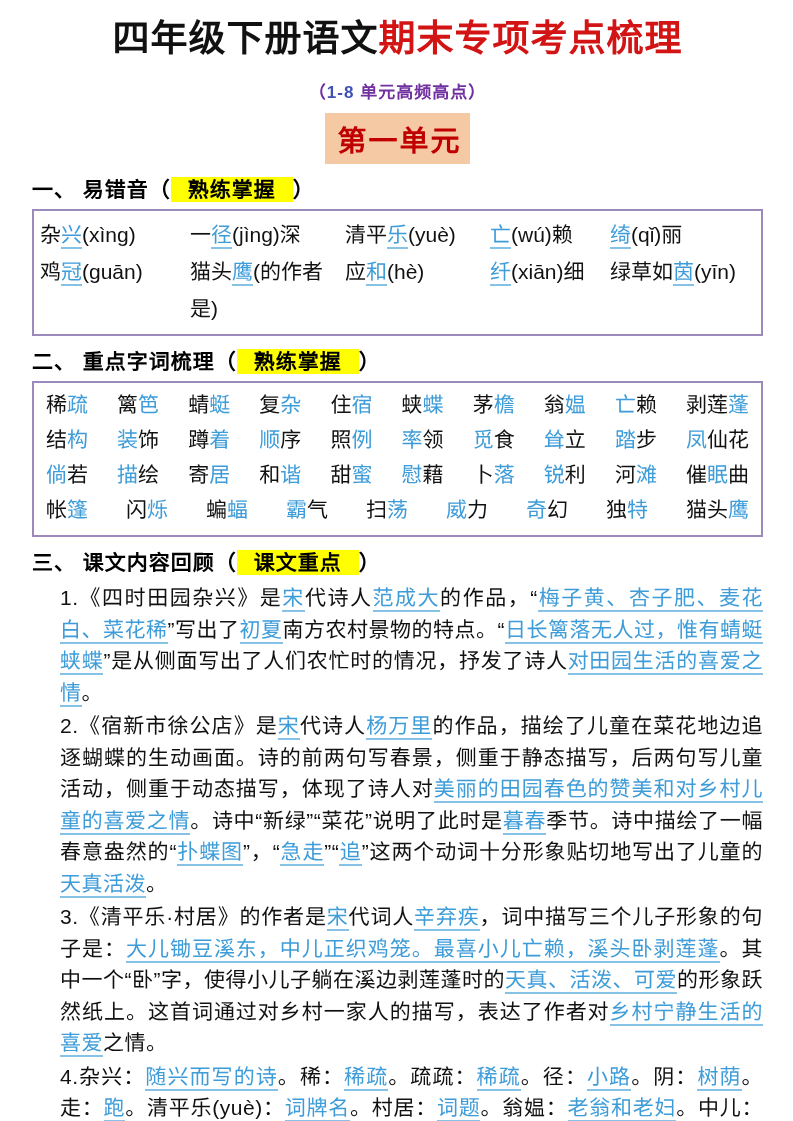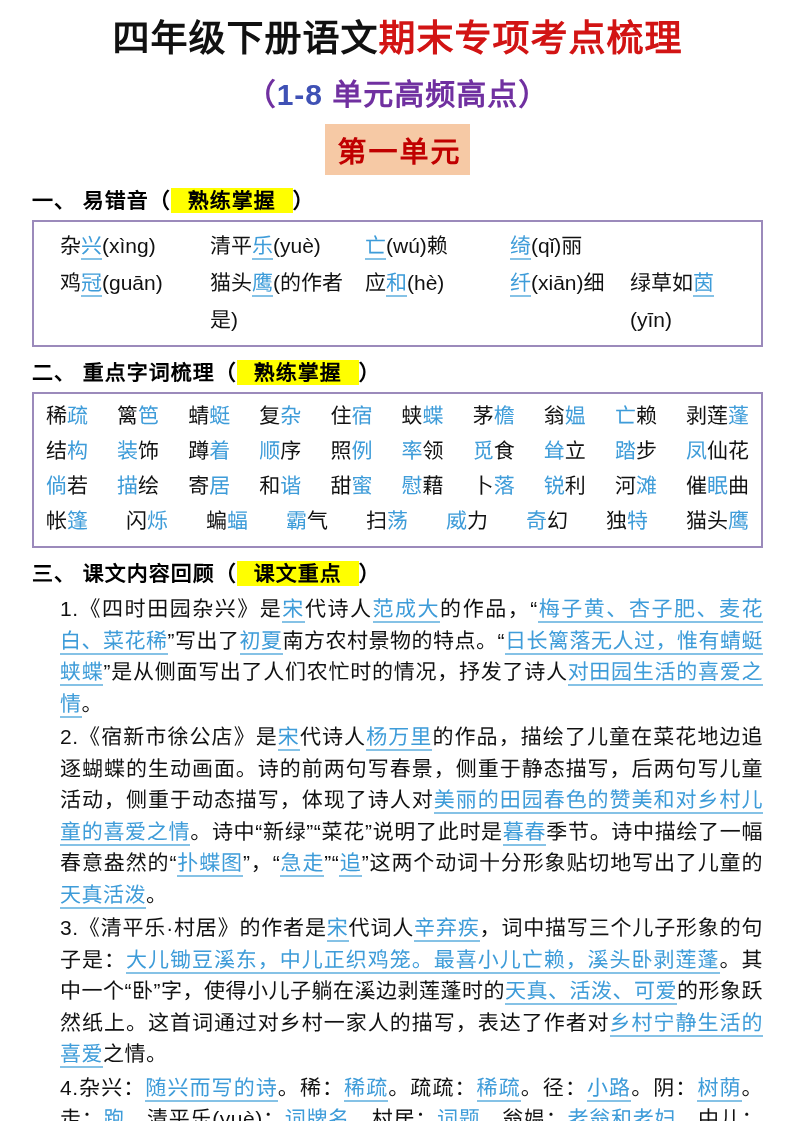--- a/index.html
+++ b/index.html
@@ -29,23 +29,23 @@
   .title{
     text-align:center;
     font-size:37px;
     font-weight:bold;
     letter-spacing:1px;
     line-height:1.25;
   }
   .title .t-red{color:var(--red);}
   .subtitle{
     text-align:center;
-    font-size:30px;
+    font-size:17px;
     font-weight:bold;
-    margin-top:8px;
+    margin-top:16px;
     letter-spacing:1px;
   }
   .banner-wrap{text-align:center;margin-top:10px;}
   .banner{
     display:inline-block;
     background:var(--banner-bg);
     color:var(--banner-red);
     font-size:29px;
     font-weight:bold;
     letter-spacing:2px;
@@ -65,21 +65,20 @@
   }
   .pinyin-box{
     padding:5px 6px 7px 6px;
     font-size:21px;
     font-weight:500;
   }
   .pinyin-row{
     display:grid;
     grid-template-columns:150px 155px 145px 120px auto;
     line-height:37px;
-    margin-left:20px;
   }
   .word-box{
     padding:4px 12px 8px 12px;
     font-size:21px;
     font-weight:500;
   }
   .word-row{
     display:flex;
     justify-content:space-between;
     line-height:35px;
@@ -114,20 +113,21 @@
 
   <div class="banner-wrap">
     <span class="banner">第一单元</span>
   </div>
 
   <div class="heading"><span>一、 易错音（</span><span class="s-y">熟练掌握</span><span>）</span></div>
 
   <div class="box pinyin-box">
     <div class="pinyin-row">
       <span class="pinyin-cell"><span>杂</span><span class="s-u">兴</span><span>(xìng)</span></span>
+      <span class="pinyin-cell"><span>一</span><span class="s-u">径</span><span>(jìng)深</span></span>
       <span class="pinyin-cell"><span>清平</span><span class="s-u">乐</span><span>(yuè)</span></span>
       <span class="pinyin-cell"><span class="s-u">亡</span><span>(wú)赖</span></span>
       <span class="pinyin-cell"><span class="s-u">绮</span><span>(qǐ)丽</span></span>
     </div>
     <div class="pinyin-row">
       <span class="pinyin-cell"><span>鸡</span><span class="s-u">冠</span><span>(guān)</span></span>
       <span class="pinyin-cell"><span>猫头</span><span class="s-u">鹰</span><span>(的作者是)</span></span>
       <span class="pinyin-cell"><span>应</span><span class="s-u">和</span><span>(hè)</span></span>
       <span class="pinyin-cell"><span class="s-u">纤</span><span>(xiān)细</span></span>
       <span class="pinyin-cell"><span>绿草如</span><span class="s-u">茵</span><span>(yīn)</span></span>

